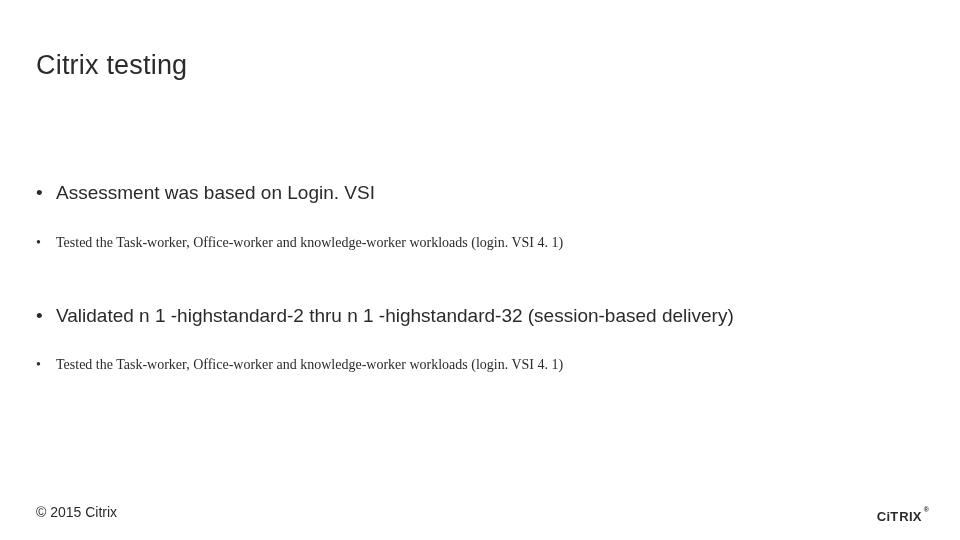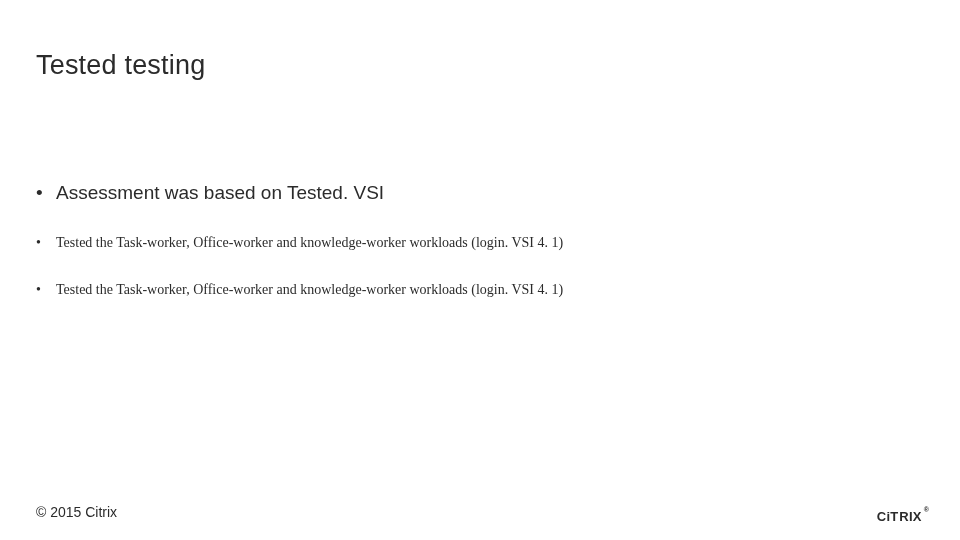--- a/index.html
+++ b/index.html
@@ -18,26 +18,27 @@
   .footer-left { position: absolute; left: 36px; bottom: 20px; font-size: 14px; color: #2b2b2b; }
   .footer-right { position: absolute; right: 30px; bottom: 14px; }
   .citrix { font-family: Arial, Helvetica, sans-serif; font-size: 13px; font-weight: 700; letter-spacing: 1.2px; color: #2b2b2b; }
   .citrix .dot { display: inline-block; vertical-align: middle; margin: 0 -1px 2px -1px; font-weight: 700; }
   .reg { font-size: 7px; vertical-align: top; position: relative; top: -1px; margin-left: 1px; }
 </style>
 </head>
 <body>
 
 <div class="slide">
-  <div class="title">Tested testing</div>
+  <div class="title">Citrix testing</div>
 
   <div class="bullets">
     <ul>
-      <li class="b1">Assessment was based on Tested. VSI</li>
+      <li class="b1">Assessment was based on Login. VSI</li>
       <li class="b2 sp-md">Tested the Task-worker, Office-worker and knowledge-worker workloads (login. VSI 4. 1)</li>
+      <li class="b1 sp-sm">Validated n 1 -highstandard-2 thru n 1 -highstandard-32 (session-based delivery)</li>
       <li class="b2 sp-md">Tested the Task-worker, Office-worker and knowledge-worker workloads (login. VSI 4. 1)</li>
     </ul>
   </div>
 
   <div class="footer-left">© 2015 Citrix</div>
 
   <div class="footer-right">
     <span class="citrix">C<span class="dot">i</span>TR<span class="dot">I</span>X<span class="reg">®</span></span>
   </div>
 </div>

